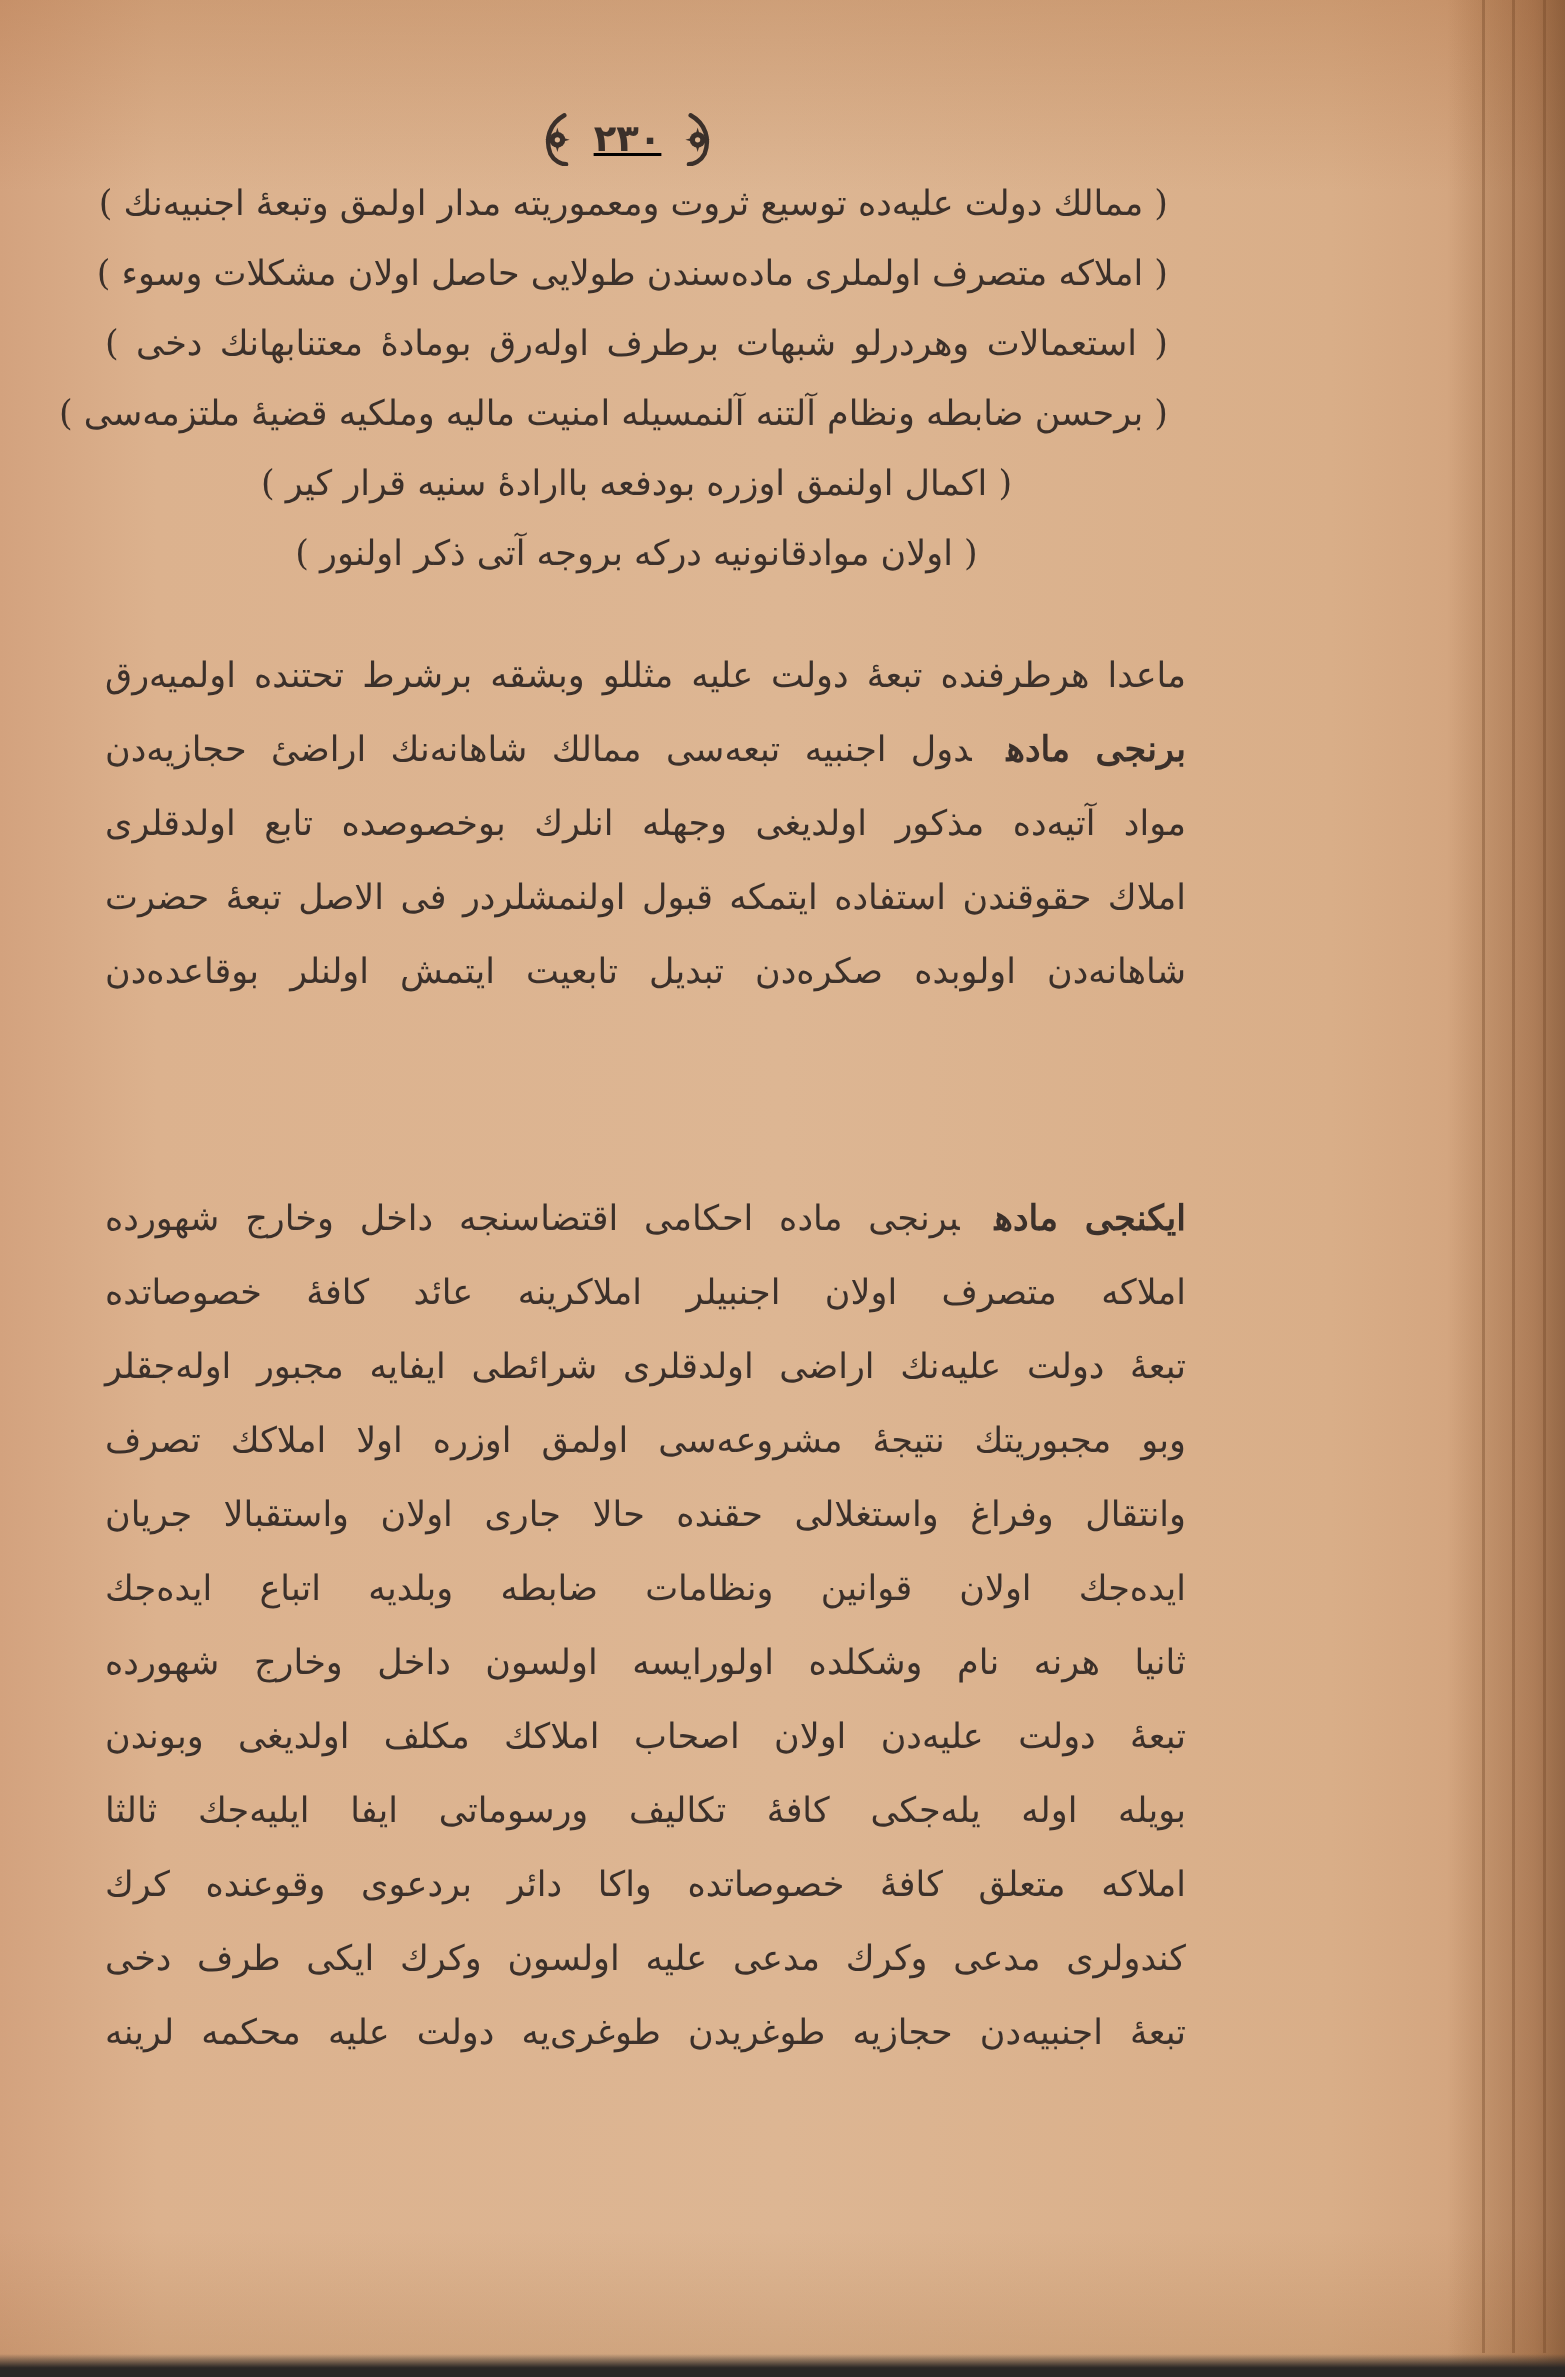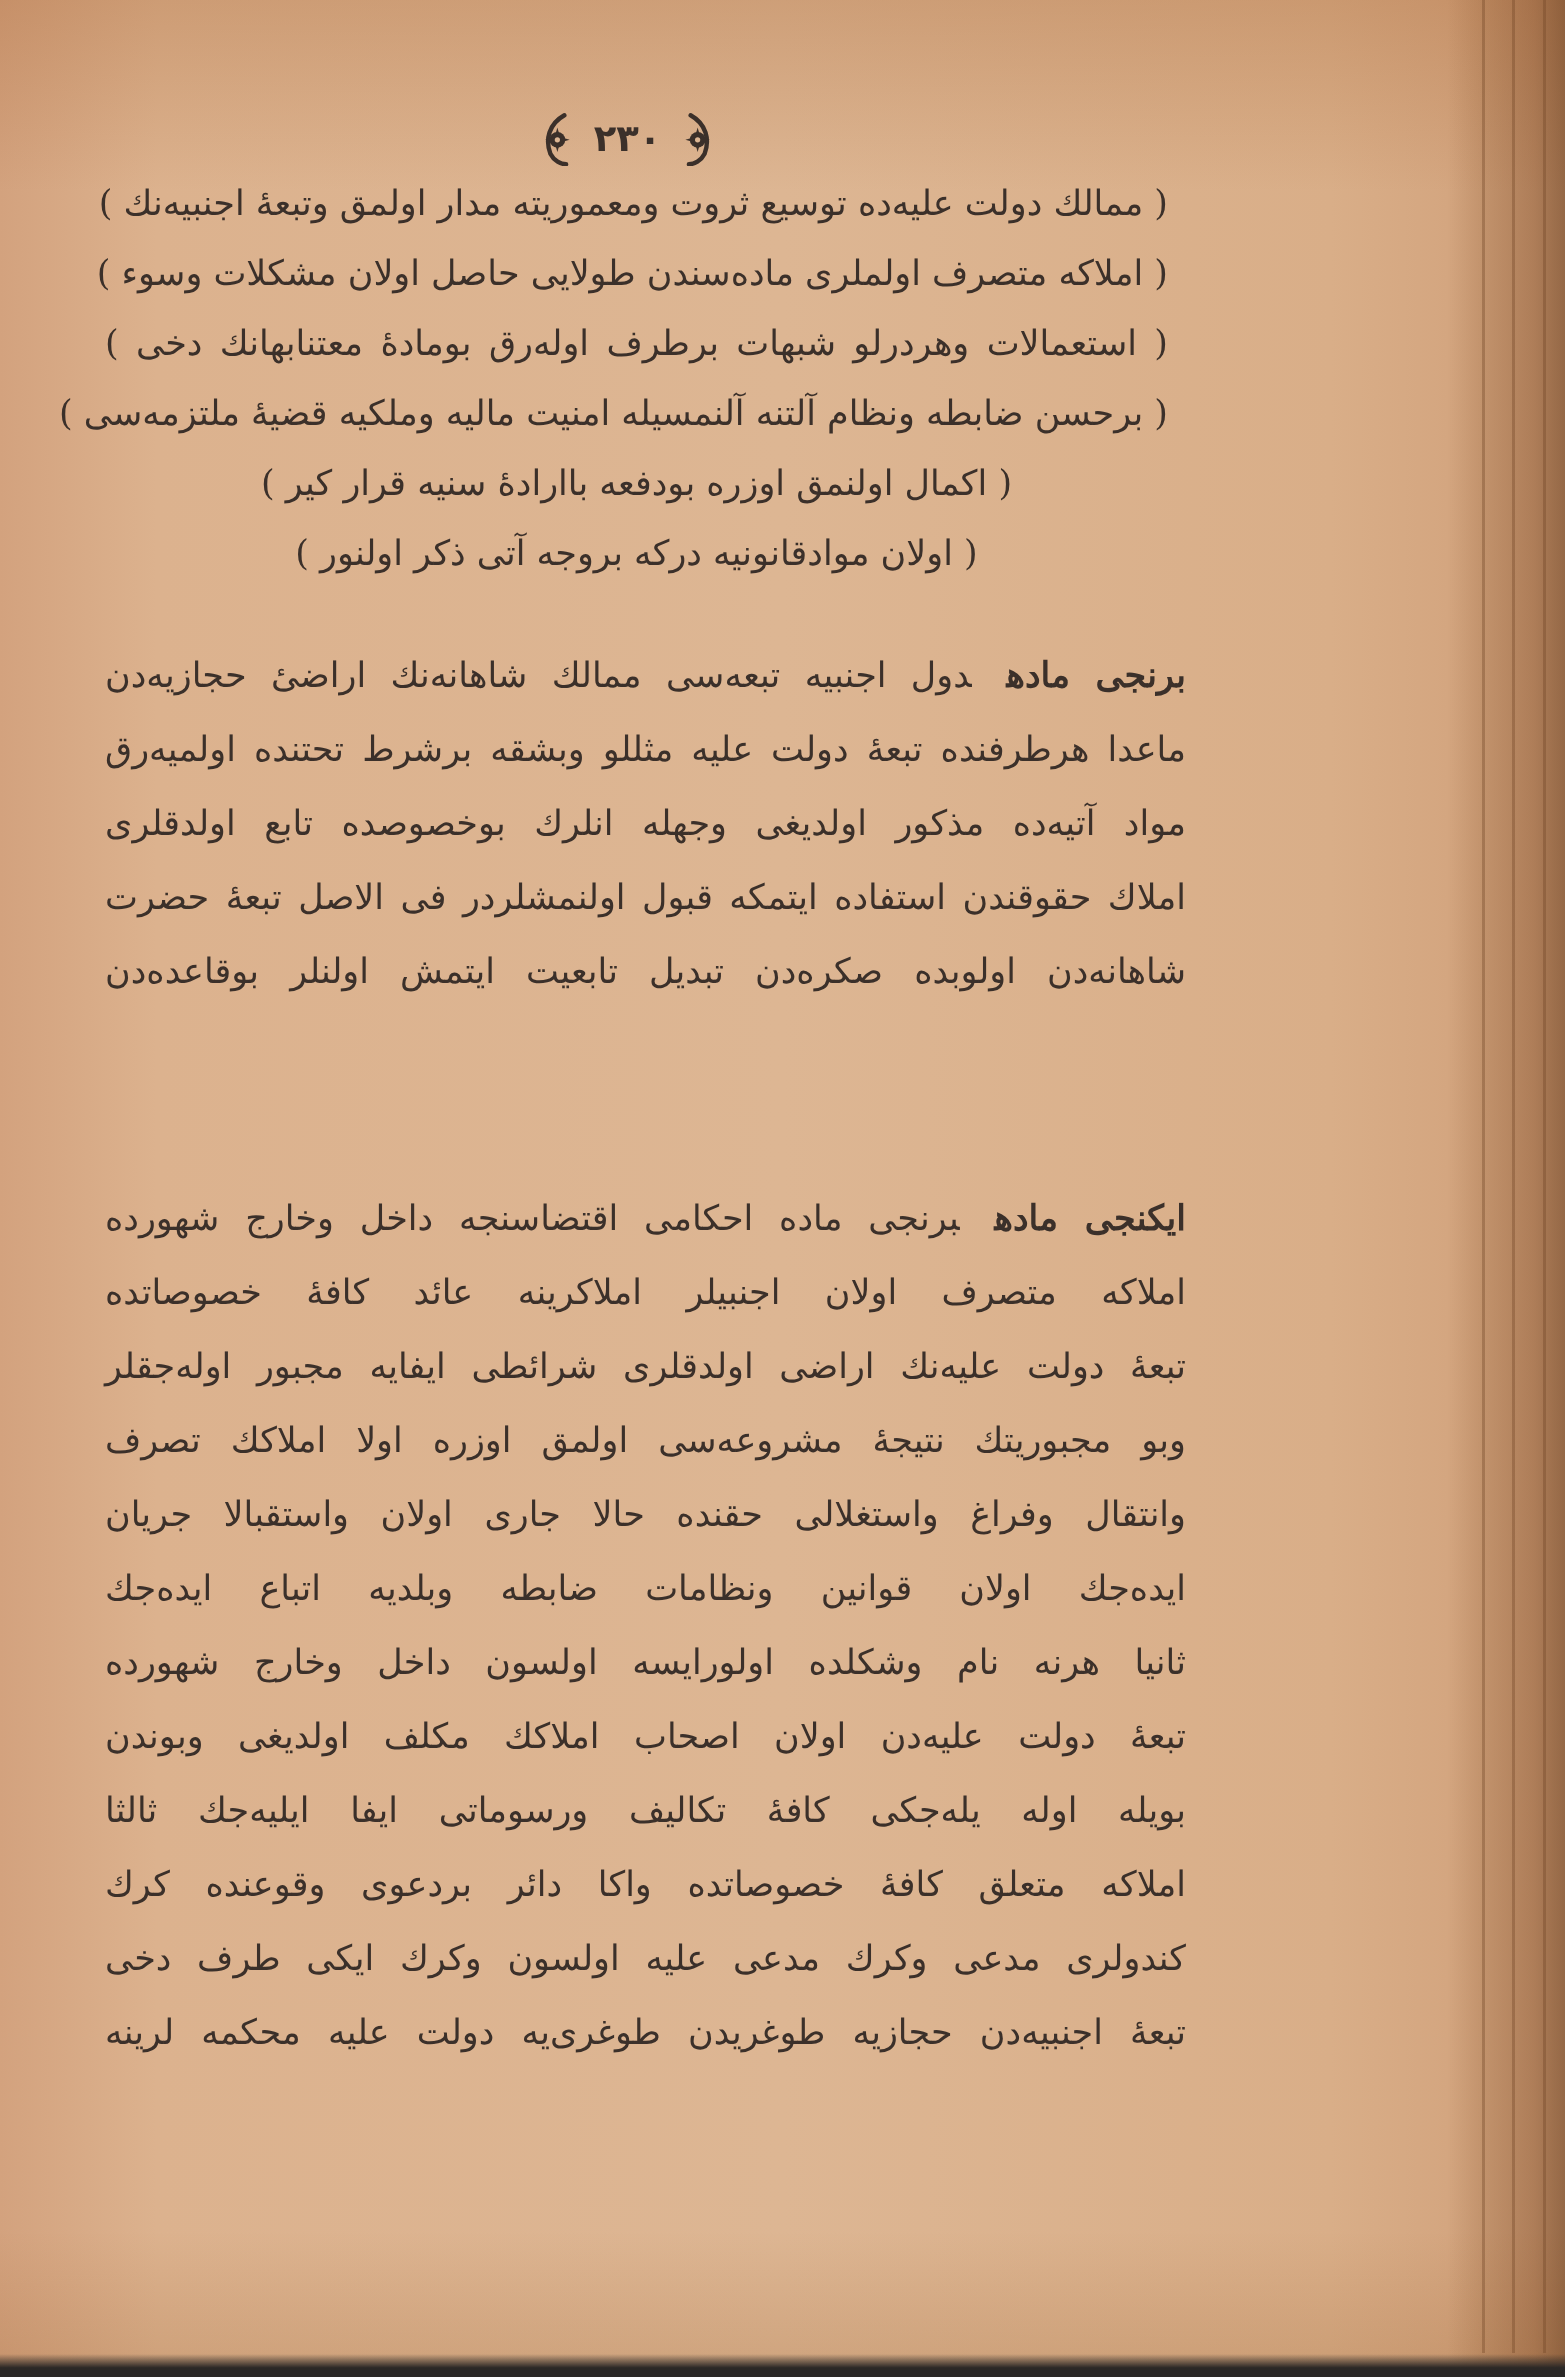--- a/index.html
+++ b/index.html
@@ -47,20 +47,21 @@
       position: absolute;
       left: 523px;
       top: 103px;
       width: 209px;
       height: 70px;
       display: flex;
       align-items: center;
       justify-content: center;
       gap: 19px;
       direction: ltr;
+      text-decoration: underline;
     }
     .ornament {
       width: 37px;
       height: 56px;
     }
     .page-number-text {
       font-family: "DejaVu Sans", sans-serif;
       font-size: 37px;
       font-weight: bold;
       color: #3b302a;
@@ -130,22 +131,22 @@
   <div class="summary text">
     <div class="summary-line full">( ممالك دولت عليه‌ده توسيع ثروت ومعموريته مدار اولمق وتبعهٔ اجنبيه‌نك )</div>
     <div class="summary-line full">( املاكه متصرف اولملرى ماده‌سندن طولايى حاصل اولان مشكلات وسوء )</div>
     <div class="summary-line full">( استعمالات وهردرلو شبهات برطرف اوله‌رق بوماده‌ٔ معتنابهانك دخى )</div>
     <div class="summary-line full">( برحسن ضابطه ونظام آلتنه آلنمسيله امنيت ماليه وملكيه قضيهٔ ملتزمه‌سى )</div>
     <div class="summary-line">( اكمال اولنمق اوزره بودفعه باارادهٔ سنيه قرار كير )</div>
     <div class="summary-line">( اولان موادقانونيه دركه بروجه آتى ذكر اولنور )</div>
   </div>
 
   <div class="article text" style="top:638px">
+    <div class="article-line">ماعدا هرطرفنده تبعهٔ دولت عليه مثللو وبشقه برشرط تحتنده اولميه‌رق</div>
     <div class="article-line"><span class="article-title">برنجى ماده</span><span>دول اجنبيه تبعه‌سى ممالك شاهانه‌نك اراضىٔ حجازيه‌دن</span></div>
-    <div class="article-line">ماعدا هرطرفنده تبعهٔ دولت عليه مثللو وبشقه برشرط تحتنده اولميه‌رق</div>
     <div class="article-line">مواد آتيه‌ده مذكور اولديغى وجهله انلرك بوخصوصده تابع اولدقلرى</div>
     <div class="article-line">املاك حقوقندن استفاده ايتمكه قبول اولنمشلردر فى الاصل تبعهٔ حضرت</div>
     <div class="article-line">شاهانه‌دن اولوبده صكره‌دن تبديل تابعيت ايتمش اولنلر بوقاعده‌دن</div>
   </div>
 
   <div class="article text" style="top:1181px">
     <div class="article-line"><span class="article-title">ايكنجى ماده</span><span>برنجى ماده احكامى اقتضاسنجه داخل وخارج شهورده</span></div>
     <div class="article-line">املاكه متصرف اولان اجنبيلر املاكرينه عائد كافهٔ خصوصاتده</div>
     <div class="article-line">تبعهٔ دولت عليه‌نك اراضى اولدقلرى شرائطى ايفايه مجبور اوله‌جقلر</div>
     <div class="article-line">وبو مجبوريتك نتيجهٔ مشروعه‌سى اولمق اوزره اولا املاكك تصرف</div>

